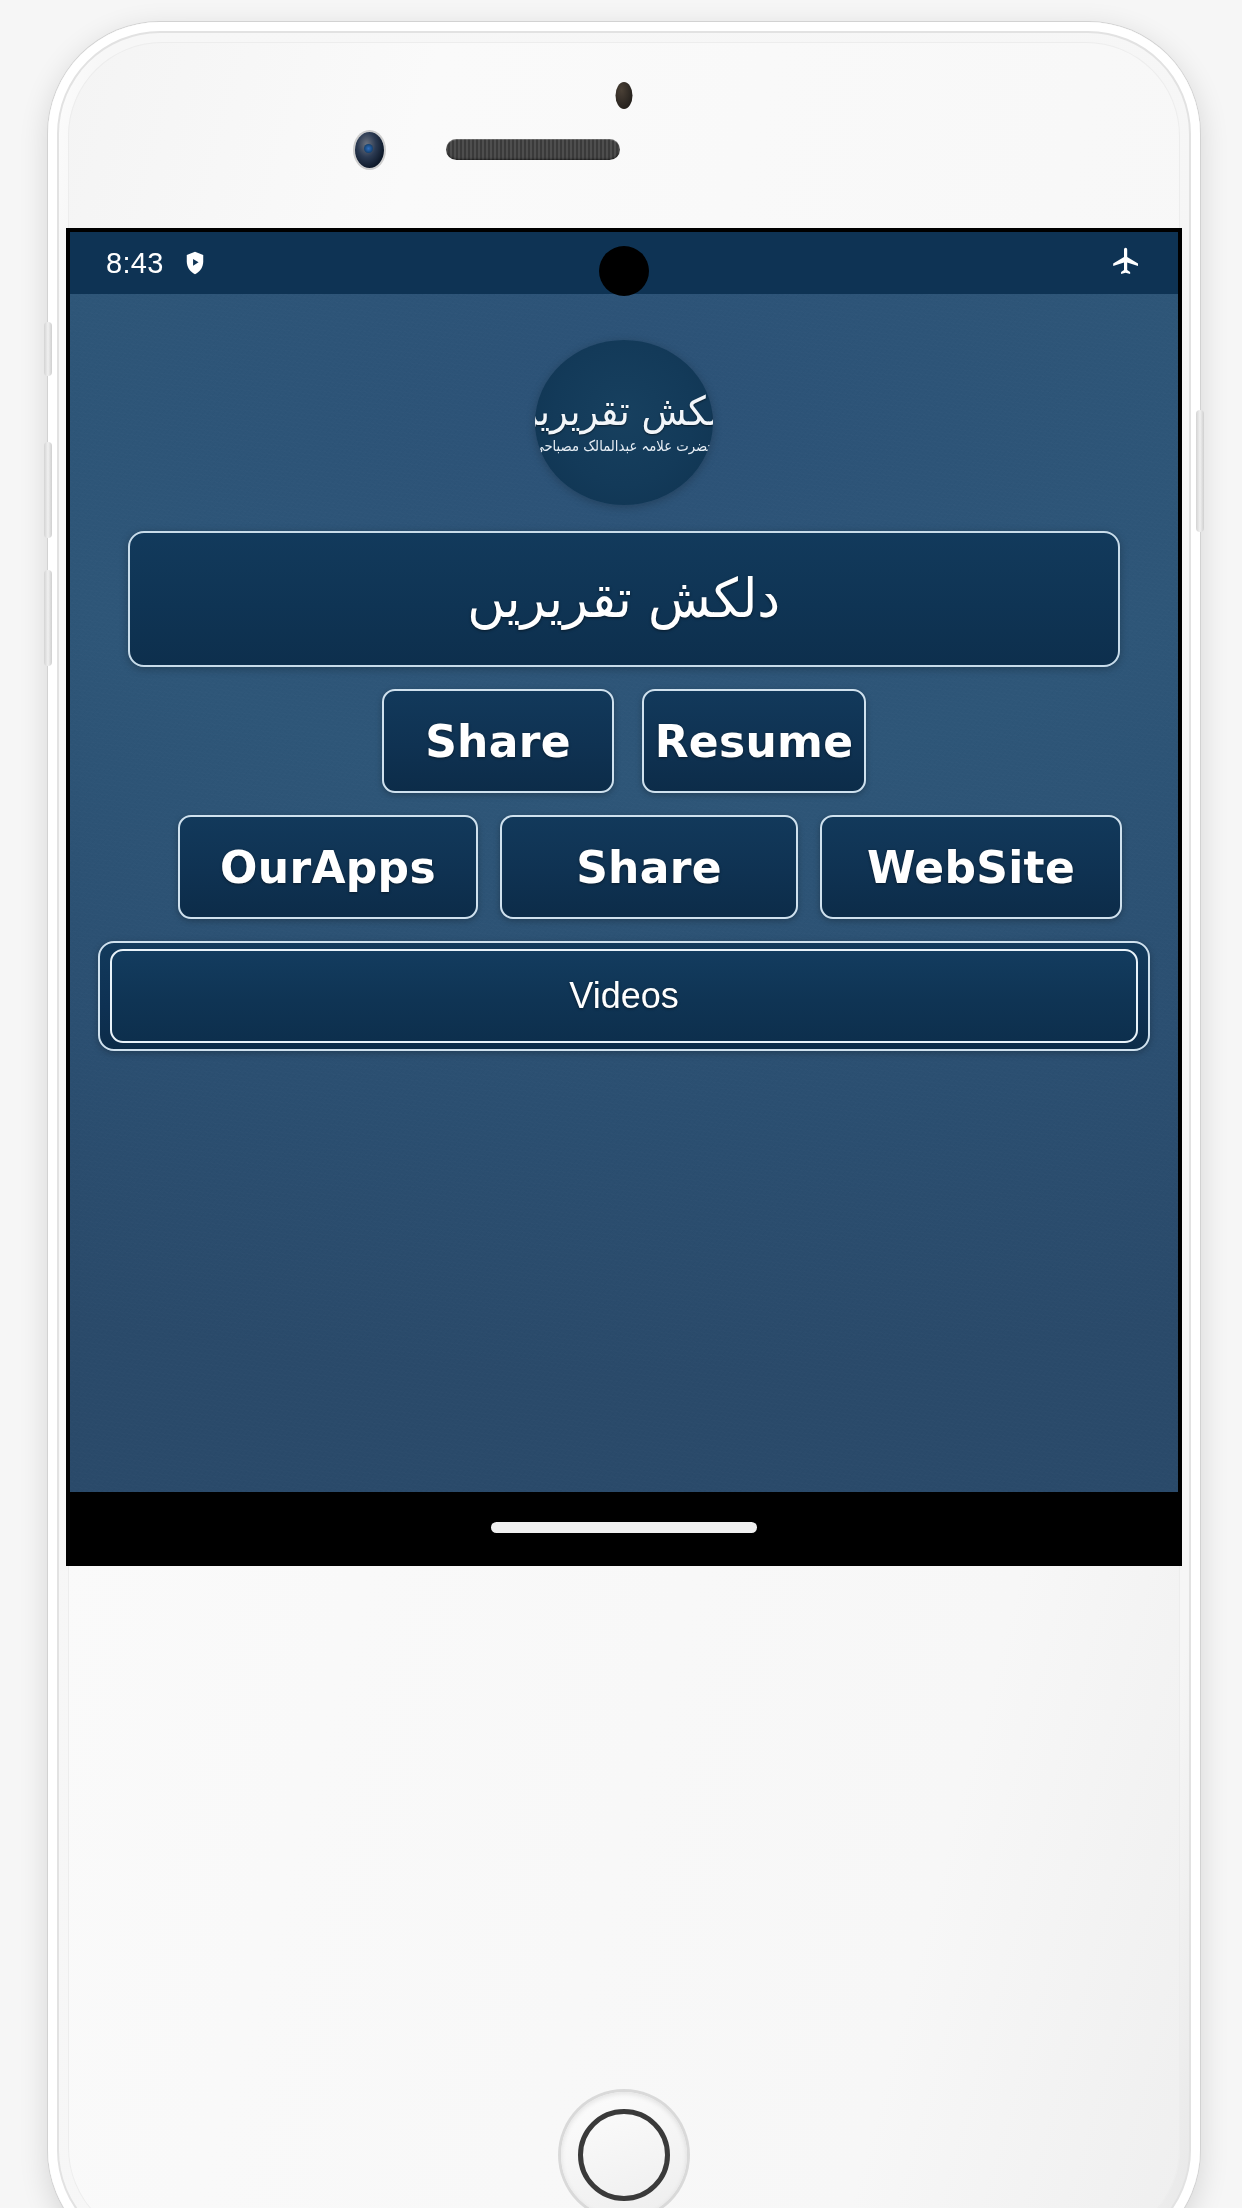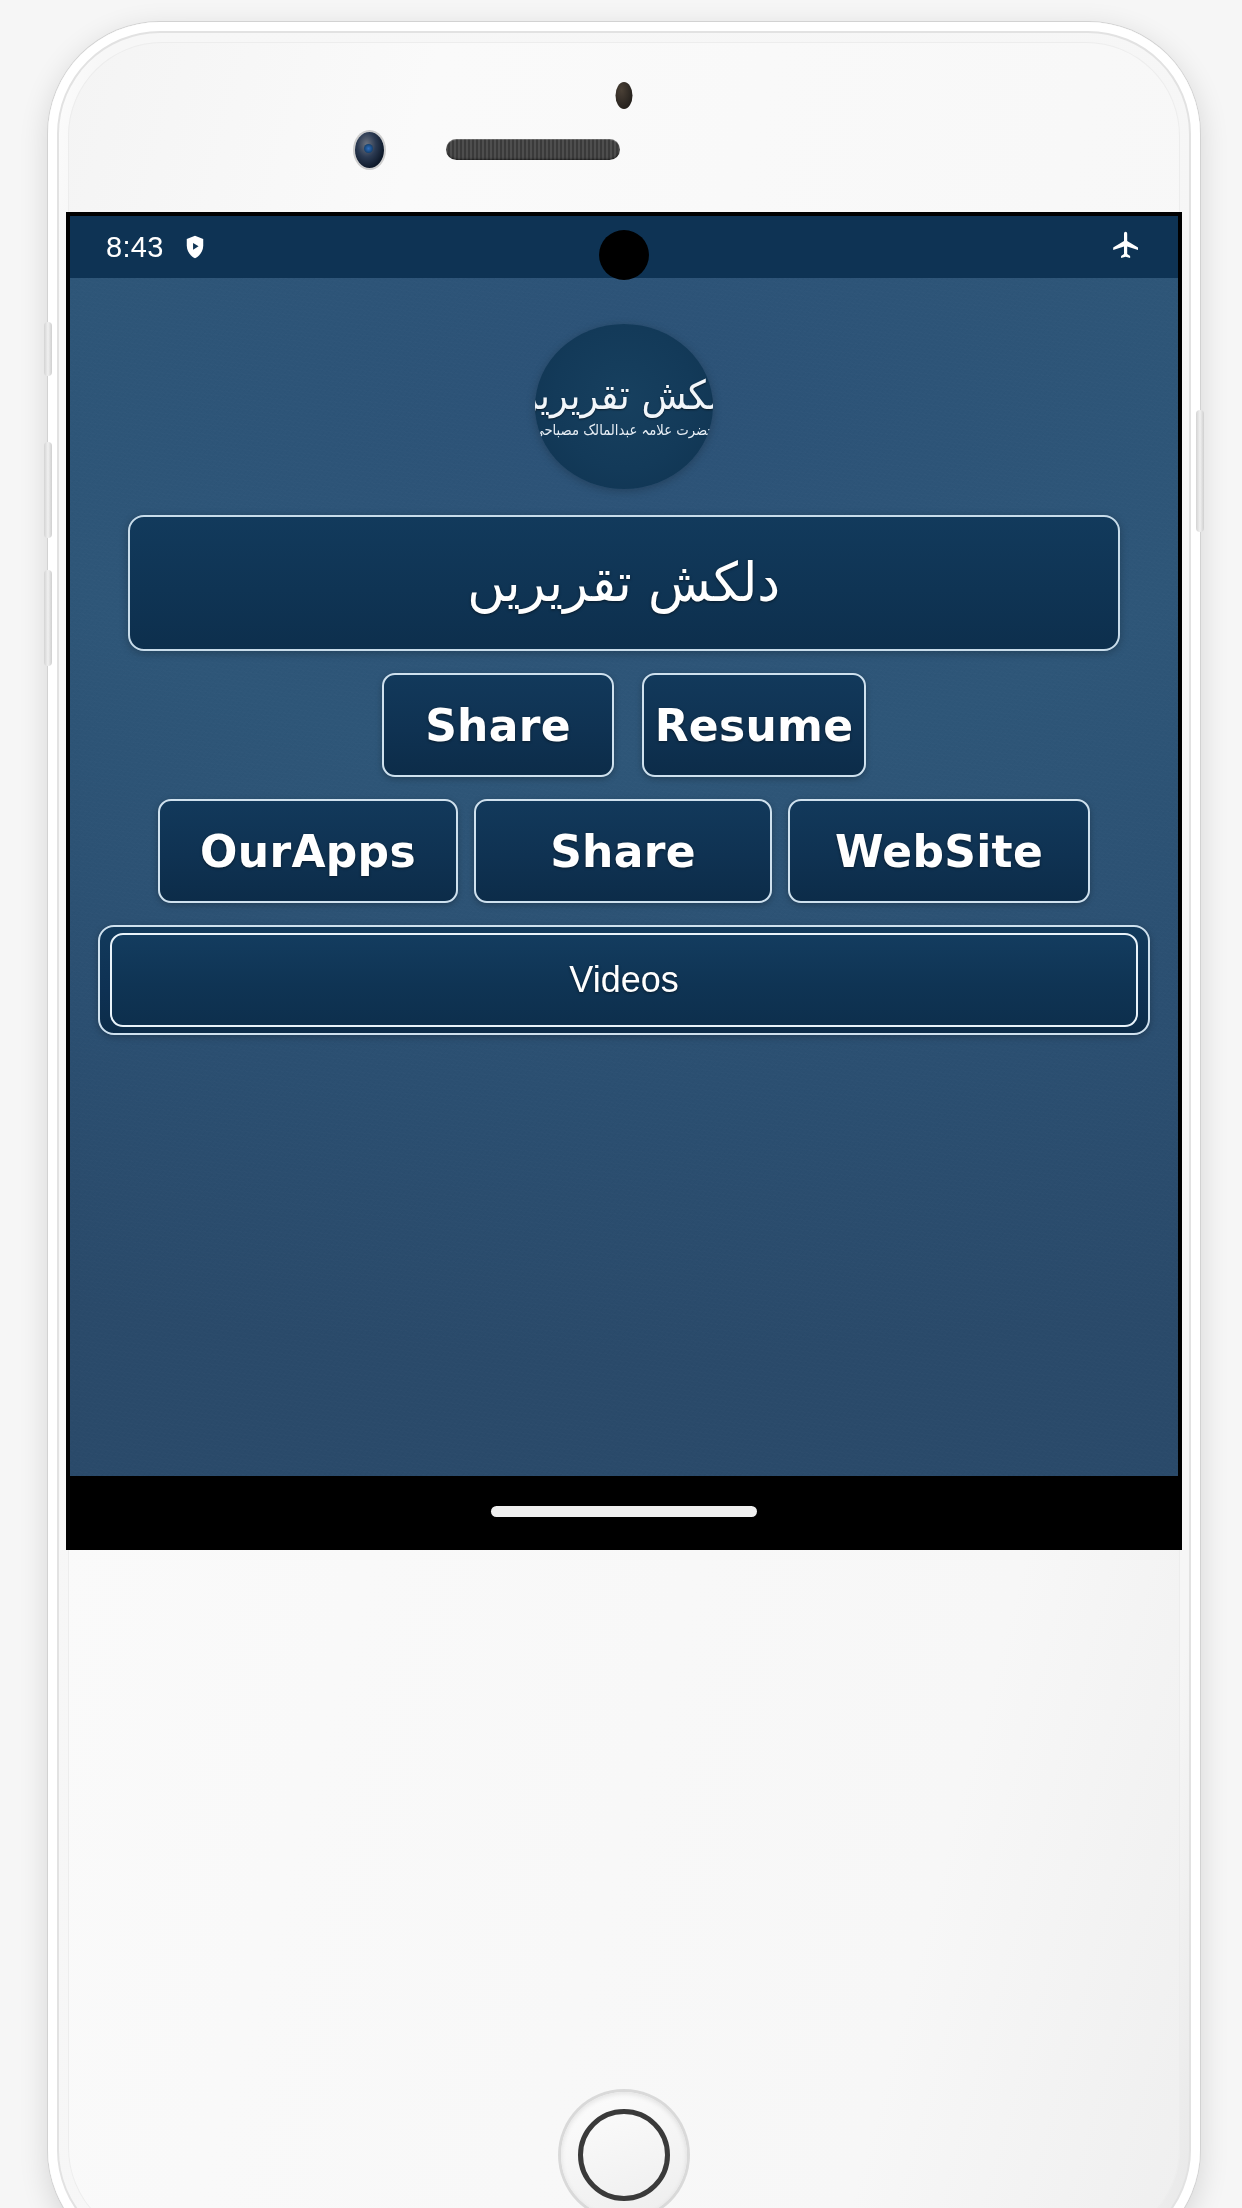--- a/index.html
+++ b/index.html
@@ -95,21 +95,21 @@
     border-radius:4px;
   }
   #silent-switch { left:-4px; top:300px; width:8px; height:54px; }
   #volume-up     { left:-4px; top:420px; width:8px; height:96px; }
   #volume-down   { left:-4px; top:548px; width:8px; height:96px; }
   #power-btn     { right:-4px; top:388px; width:8px; height:122px; }
 
   
   #screen-bezel {
     position:absolute;
-    left:18px; top:190px;
+    left:18px; top:206px;
     width:1116px; height:1338px;
     background:#000;
     padding:4px;
   }
   #screen {
     position:relative;
     width:100%; height:100%;
     overflow:hidden;
     background:#2e5478;
   }
@@ -231,21 +231,21 @@
   
   .btn-row {
     position:relative;
     z-index:2;
     display:flex;
     align-items:center;
     margin-top:22px;
     padding:0 56px;
   }
   #btn-row-1 { justify-content:center; gap:28px; }
-  #btn-row-2 { justify-content:center; gap:16px; }
+  #btn-row-2 { justify-content:flex-end; gap:22px; }
 
   .app-btn {
     border:2px solid #cfe1ee;
     border-radius:13px;
     background:linear-gradient(180deg,#12395b 0%,#0f3252 55%,#0c2c49 100%);
     color:#ffffff;
     display:flex;
     align-items:center;
     justify-content:center;
     text-align:center;

